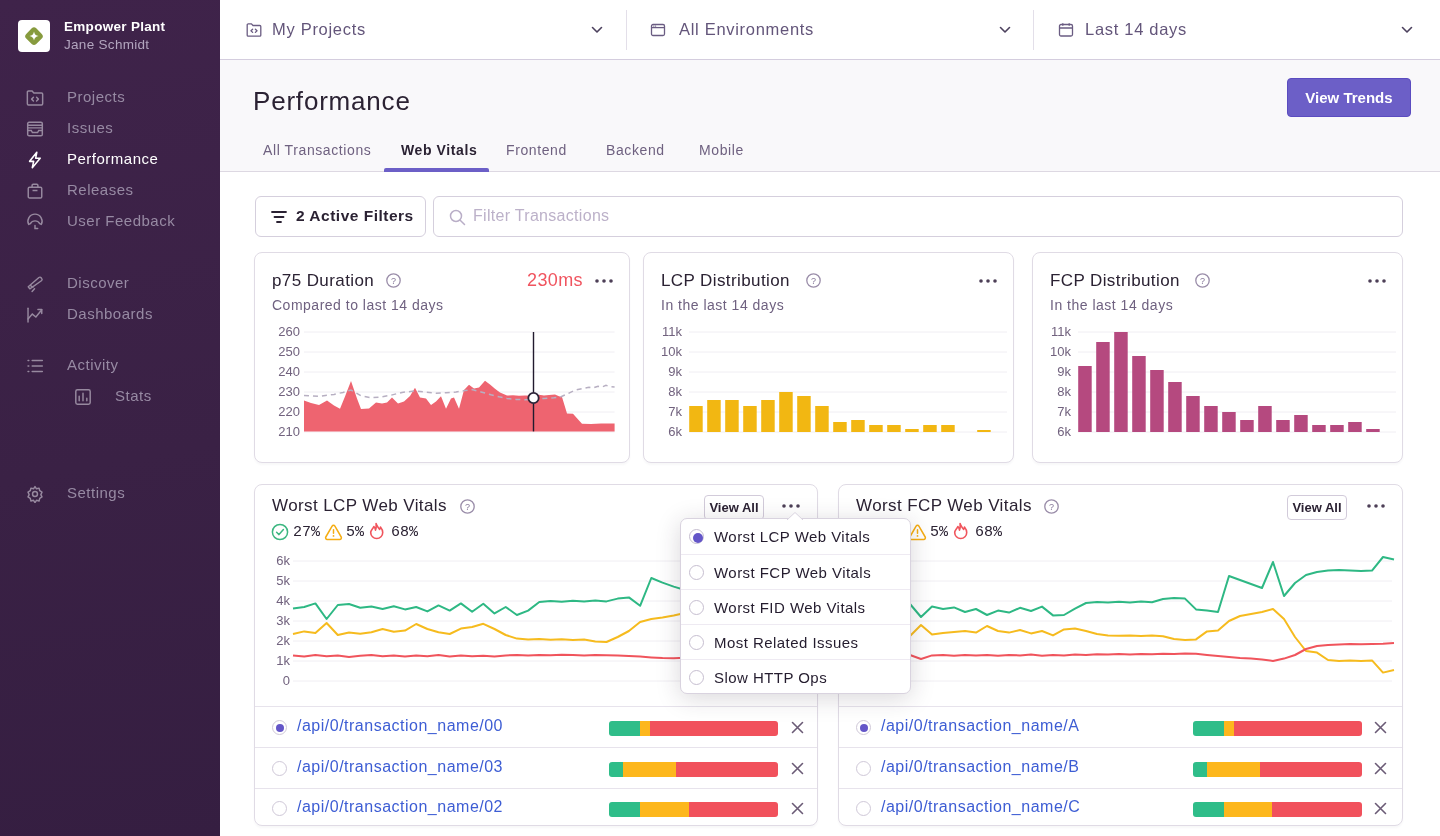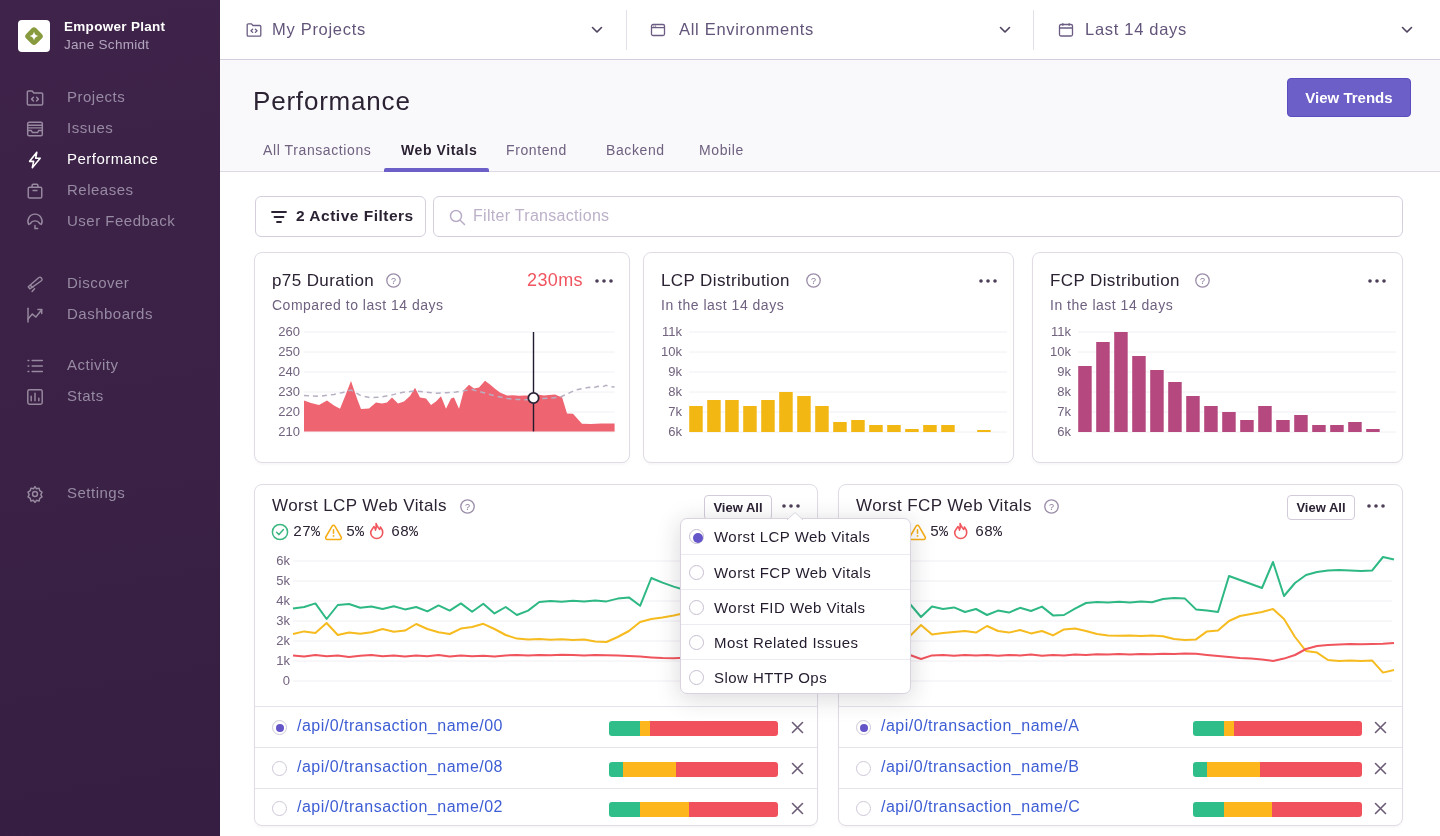--- a/index.html
+++ b/index.html
@@ -35,21 +35,21 @@
 
 .card { position:absolute; background:#fff; border:1px solid #e0dbe5; border-radius:8px; box-shadow:0 2px 2px rgba(80,70,90,0.04); }
 .ctitle { position:absolute; font-size:17px; color:#2b2233; letter-spacing:0.4px; }
 .csub { position:absolute; font-size:14px; color:#6f6180; letter-spacing:0.5px; }
 .qm { position:absolute; width:15px; height:15px; }
 .dots { position:absolute; width:22px; height:6px; }
 .ylab { font-size:13px; fill:#71627e; }
 .grid { stroke:#f0eef3; stroke-width:1; }
 
 .vbadge { position:absolute; font-size:15px; color:#2b2233;font-family:Liberation Mono, monospace; }
-.viewall { position:absolute; top:10px; width:68px; height:25px; background:#fff; border:1px solid #d2cbda; border-radius:4px; font-size:13px; font-weight:bold; color:#2b2233; text-align:center; line-height:23px; }
+.viewall { position:absolute; top:10px; width:60px; height:25px; background:#fff; border:1px solid #d2cbda; border-radius:4px; font-size:13px; font-weight:bold; color:#2b2233; text-align:center; line-height:23px; }
 .trow { position:absolute; width:100%; height:41px; border-top:1px solid #e7e3ec; }
 .radio { position:absolute; width:15px; height:15px; border:1px solid #cfc8d8; border-radius:50%; background:#fff; }
 .radio.sel::after { content:""; position:absolute; left:2.5px; top:2.5px; width:8px; height:8px; border-radius:50%; background:#6456c8; }
 .tlink { position:absolute; font-size:16px; color:#3d5dd4; letter-spacing:0.5px; }
 .vbar { position:absolute; height:15px; border-radius:3px; overflow:hidden; display:flex; }
 .xic { position:absolute; width:13px; height:13px; }
 
 #menu { position:absolute; left:680px; top:518px; width:231px; height:176px; background:#fff; border:1px solid #d9d3df; border-radius:7px; box-shadow:0 4px 24px rgba(43,34,51,0.18); z-index:30; }
 #menu .item { position:absolute; left:0; width:100%; height:35px; }
 #menu .item + .item { border-top:1px solid #eeeaf2; }
@@ -115,21 +115,21 @@
         <path d="M14 6.6 V3.2 h-3.4" stroke-linejoin="round"></path>
       </svg>
       <span class="lb">Dashboards</span>
     </div>
   <div class="nav" style="top:351px;">
       <svg class="ic" viewBox="0 0 16 16" fill="none" stroke="#97899f" stroke-width="1.3" stroke-linecap="round">
         <path d="M5.5 3.2 h9 M5.5 8 h9 M5.5 12.8 h9 M1.8 3.2 h0.7 M1.8 8 h0.7 M1.8 12.8 h0.7"></path>
       </svg>
       <span class="lb">Activity</span>
     </div>
-  <div class="nav" style="top:382px;">
+  <div class="nav" style="top:382px;margin-left:48px;">
       <svg class="ic" viewBox="0 0 16 16" fill="none" stroke="#97899f" stroke-width="1.3">
         <rect x="1.6" y="1.6" width="12.8" height="12.8" rx="1.5"></rect>
         <path d="M4.6 11.4 V7.4 M8 11.4 V4.6 M11.4 11.4 V9.2" stroke-linecap="round"></path>
       </svg>
       <span class="lb">Stats</span>
     </div>
   <div class="nav" style="top:435px;margin-top:44px;">
       <svg class="ic" viewBox="0 0 16 16" fill="none" stroke="#97899f" stroke-width="1.3">
         <circle cx="8" cy="8" r="2.2"></circle>
         <path d="M8 1.4 l1.3 2 2.3-0.6 0.6 2.3 2 1.3-1 2.1 1 2.1-2 1.3-0.6 2.3-2.3-0.6-1.3 2-1.3-2-2.3 0.6-0.6-2.3-2-1.3 1-2.1-1-2.1 2-1.3 0.6-2.3 2.3 0.6 z" stroke-linejoin="round"></path>
@@ -383,21 +383,21 @@
         <div style="width:30.5px;background:#2fbd89;"></div>
         <div style="width:10.9px;background:#fdb71d;"></div>
         <div style="flex:1;background:#f1515c;"></div>
       </div>
     <svg class="xic" style="left:536px; top:14px;" viewBox="0 0 13 13">
         <path d="M1.5 1.5 11.5 11.5 M11.5 1.5 1.5 11.5" stroke="#6b5b76" stroke-width="1.6" stroke-linecap="round"></path>
       </svg>
   </div>
   <div class="trow" style="top:262px;">
     <div class="radio" style="left:17px; top:13px;"></div>
-    <span class="tlink" style="left:42px; top:10px;">/api/0/transaction_name/08</span>
+    <span class="tlink" style="left:42px; top:10px;">/api/0/transaction_name/03</span>
     <div class="vbar" style="left:354px; top:13.5px; width:168.5px;">
         <div style="width:13.7px;background:#2fbd89;"></div>
         <div style="width:52.9px;background:#fdb71d;"></div>
         <div style="flex:1;background:#f1515c;"></div>
       </div>
     <svg class="xic" style="left:536px; top:14px;" viewBox="0 0 13 13">
         <path d="M1.5 1.5 11.5 11.5 M11.5 1.5 1.5 11.5" stroke="#6b5b76" stroke-width="1.6" stroke-linecap="round"></path>
       </svg>
   </div>
   <div class="trow" style="top:303px; height:39px;">

